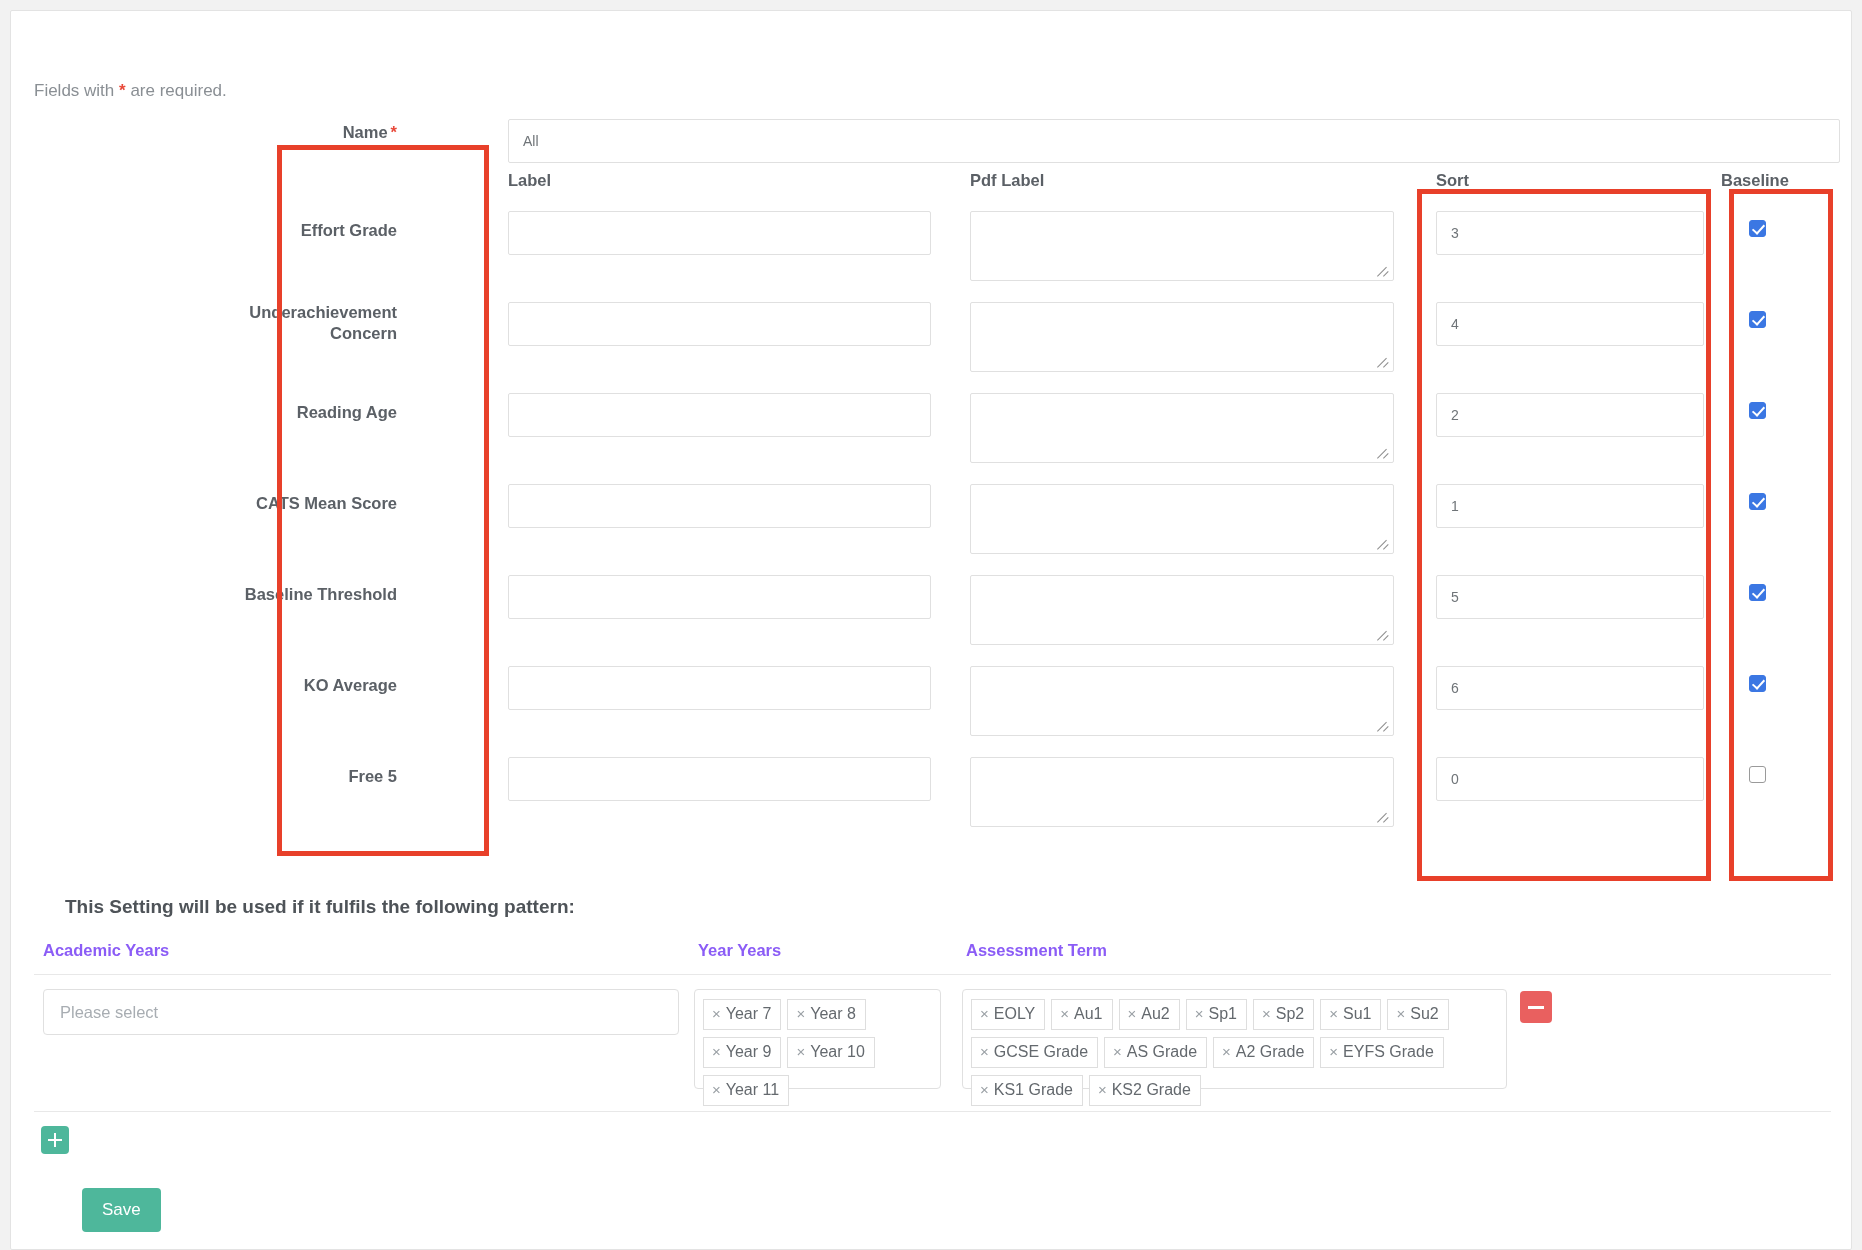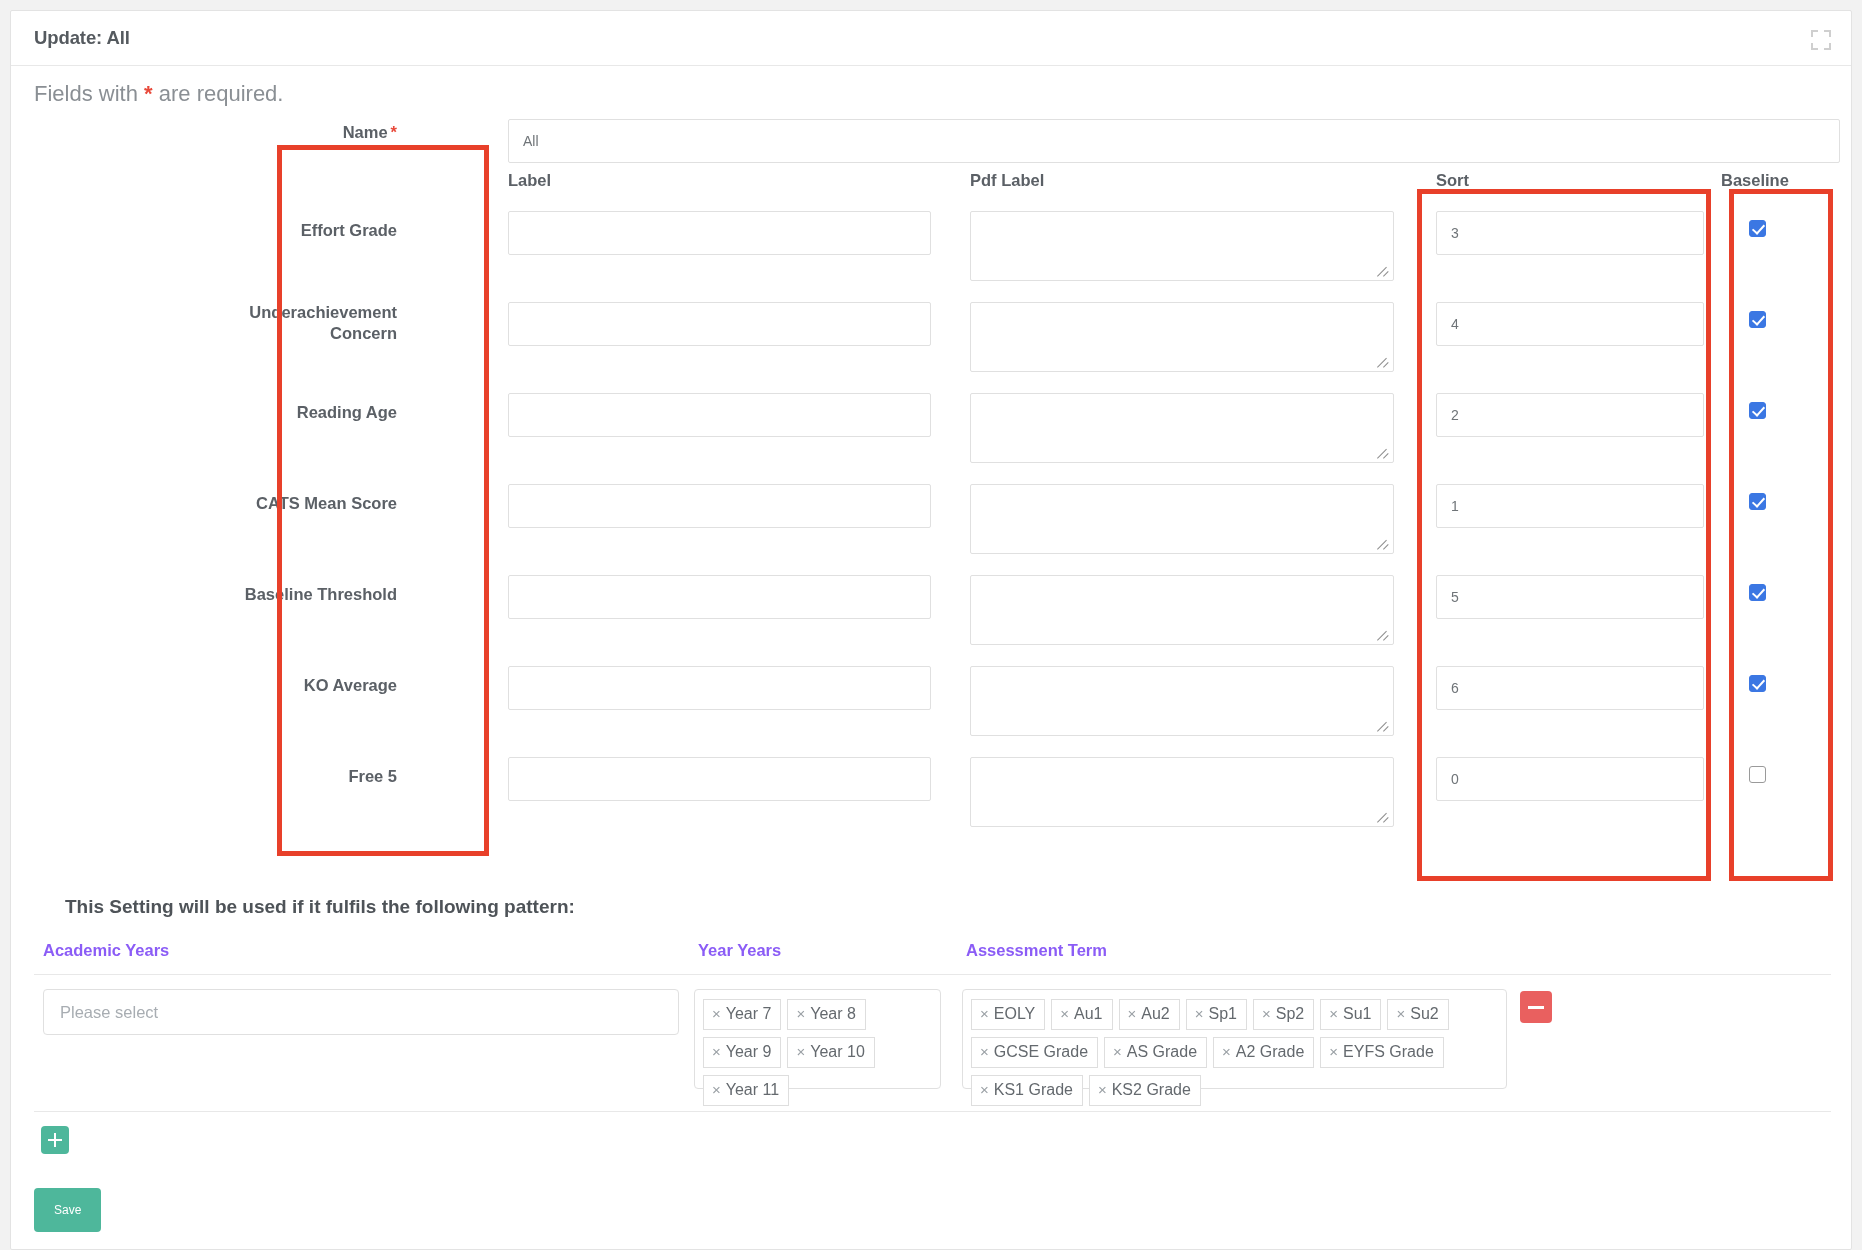--- a/index.html
+++ b/index.html
@@ -49,21 +49,21 @@
   }
   .expand-icon span.tl { left: 0; top: 0; border-right: none; border-bottom: none; }
   .expand-icon span.tr { right: 0; top: 0; border-left: none; border-bottom: none; }
   .expand-icon span.bl { left: 0; bottom: 0; border-right: none; border-top: none; }
   .expand-icon span.br { right: 0; bottom: 0; border-left: none; border-top: none; }
 
   
   .required-note {
     position: absolute;
     left: 23px; top: 70px;
-    font-size: 22px;
+    font-size: 17px;
     color: #8a8f94;
   }
   .required-note .star { color: #e8493a; font-weight: bold; }
 
   
   .form-area { position: absolute; left: 0; top: 0; width: 100%; height: 100%; }
 
   .row-label {
     position: absolute;
     text-align: right;
@@ -234,42 +234,34 @@
     background: #fff;
   }
   .btn-plus::before { left: 7px; top: 12.7px; width: 14px; height: 2.6px; }
   .btn-plus::after  { top: 7px; left: 12.7px; height: 14px; width: 2.6px; }
   .btn-save {
     position: absolute;
     background: #4eb79b;
     border: none;
     border-radius: 4px;
     color: #fff;
-    font-size: 12px;
+    font-size: 17px;
     font-family: "Liberation Sans", sans-serif;
     padding: 0 20px;
     height: 44px;
     cursor: pointer;
+    margin-left: 48px;
   }
 </style>
 </head>
 <body>
 
 <div id="page">
   <div class="panel">
 
-    <div class="panel-head">
-      <div class="panel-title">Update: All</div>
-      <div class="expand-icon">
-        <span class="tl"></span>
-        <span class="tr"></span>
-        <span class="bl"></span>
-        <span class="br"></span>
-      </div>
-    </div>
 
     <div class="required-note">
       <span>Fields with </span><span class="star">*</span><span> are required.</span>
     </div>
 
     <div class="form-area" id="form-area">
         <div class="row-label" style="left: 230px; top: 111px; width: 156px;"><span>Name</span><span class="star">*</span></div>
         <input class="txt-input" type="text" value="All" style="left: 497px; top: 108px; width: 1332px; height: 44px; line-height: 42px;">
         <div class="col-head" style="left: 497px; top: 160px;">Label</div>
         <div class="col-head" style="left: 959px; top: 160px;">Pdf Label</div>

